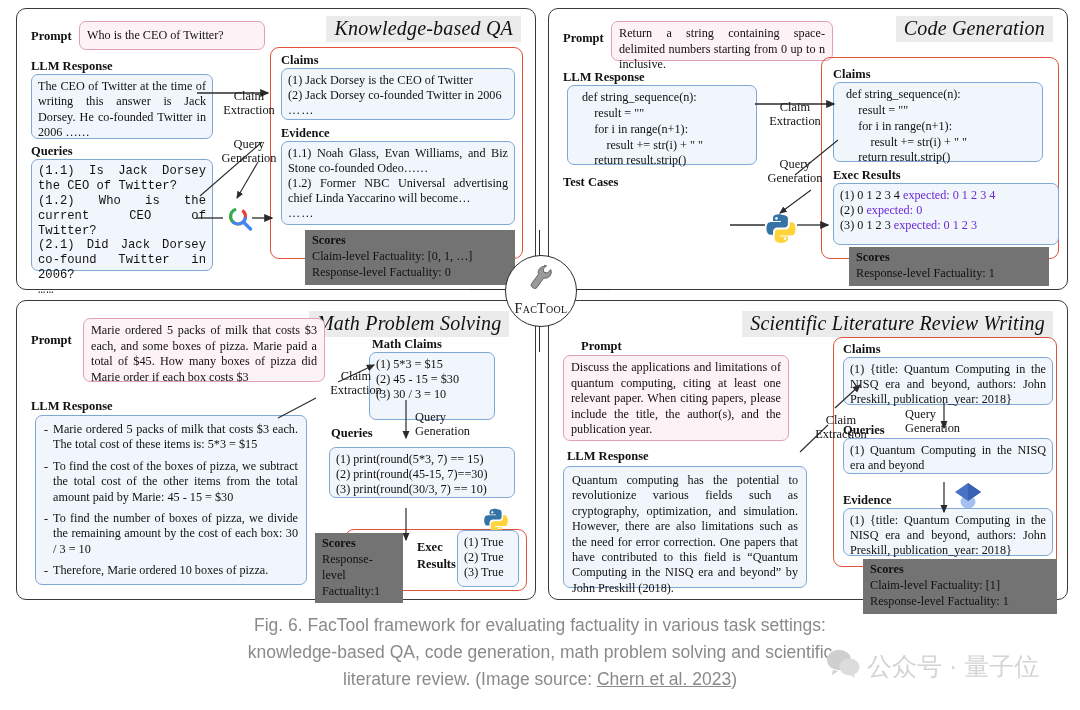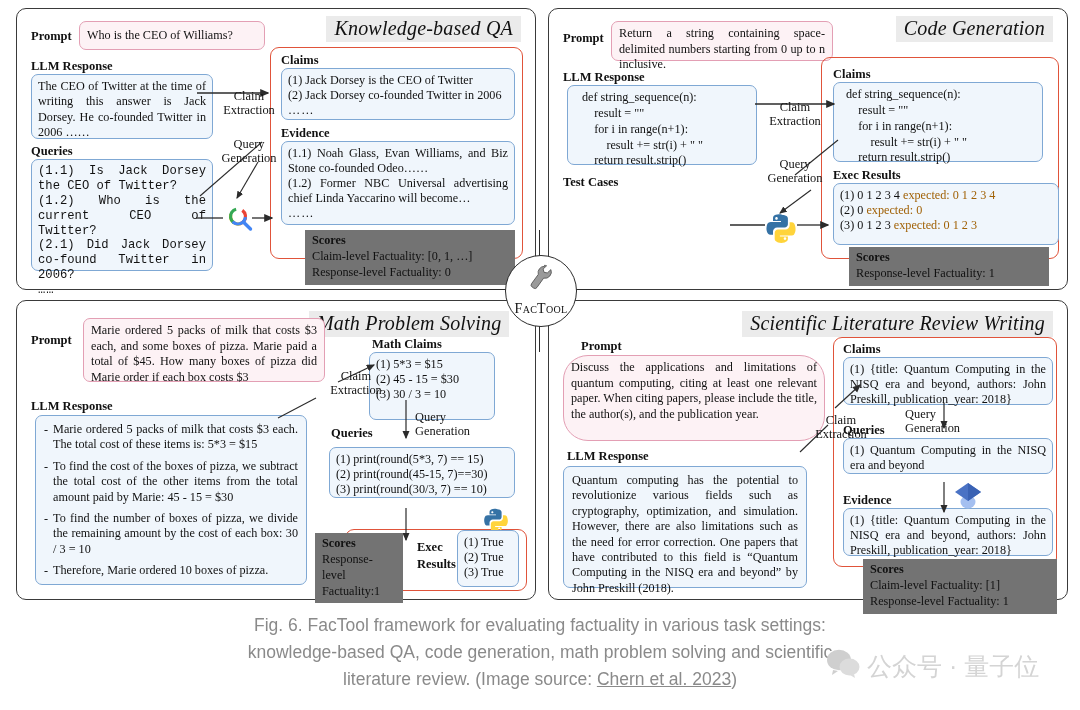--- a/index.html
+++ b/index.html
@@ -90,21 +90,21 @@
     text-align:center;
     z-index:5;
   }
   .code{
     font-family:"Liberation Serif", serif;
     white-space:pre;
     text-align:left;
     font-size:12.2px;
     line-height:1.3;
   }
-  .red{color:#a16207;}
+  .red{color:#6d28d9;}
   .dots{letter-spacing:1px;}
   svg.arrows{position:absolute;left:0;top:0;width:1080px;height:710px;overflow:visible;pointer-events:none;z-index:4;}
 
   
   #factool-logo{
     position:absolute;left:505px;top:255px;width:70px;height:70px;
     border-radius:50%;
     background:#fff;border:1.6px solid #2b2b2b;
     z-index:20;
     display:flex;align-items:flex-end;justify-content:center;
@@ -198,21 +198,21 @@
     </span>
     <span class="cap">FacTool</span>
   </div>
 
   <div class="panel" id="panel-kbqa">
     <div class="panel-title" style="right:14px;top:7px;">Knowledge-based QA</div>
 
     <div class="redgroup" style="left:253px;top:38px;width:253px;height:212px;"></div>
 
     <div class="lbl" style="left:14px;top:20px;">Prompt</div>
-    <div class="prompt-box" style="left:62px;top:12px;width:186px;height:29px;display:flex;align-items:center;">Who is the CEO of Williams?</div>
+    <div class="prompt-box" style="left:62px;top:12px;width:186px;height:29px;display:flex;align-items:center;">Who is the CEO of Twitter?</div>
 
     <div class="lbl" style="left:14px;top:50px;">LLM Response</div>
     <div class="box" style="left:14px;top:65px;width:182px;height:65px;">The CEO of Twitter at the time of writing this answer is Jack Dorsey. He co-founded Twitter in 2006 ……</div>
 
     <div class="lbl" style="left:14px;top:135px;">Queries</div>
     <div class="box tight" style="left:14px;top:150px;width:182px;height:112px;font-family:Liberation Mono, monospace;">
       <div>(1.1) Is Jack Dorsey the CEO of Twitter?</div>
       <div>(1.2) Who is the current CEO of Twitter?</div>
       <div>(2.1) Did Jack Dorsey co-found Twitter in 2006?</div>
       <div class="dots">……</div>
@@ -397,21 +397,21 @@
       <div>(3) True</div>
     </div>
   </div>
 
   <div class="panel" id="panel-sci">
     <div class="panel-title" style="right:14px;top:10px;">Scientific Literature Review Writing</div>
 
     <div class="redgroup" style="left:284px;top:36px;width:224px;height:230px;"></div>
 
     <div class="lbl" style="left:32px;top:38px;">Prompt</div>
-    <div class="prompt-box" style="left:14px;top:54px;width:262px;height:86px;border-radius:25px;">Discuss the applications and limitations of quantum computing, citing at least one relevant paper. When citing papers, please include the title, the author(s), and the publication year.</div>
+    <div class="prompt-box" style="left:14px;top:54px;width:226px;height:86px;">Discuss the applications and limitations of quantum computing, citing at least one relevant paper. When citing papers, please include the title, the author(s), and the publication year.</div>
 
     <div class="lbl" style="left:18px;top:148px;">LLM Response</div>
     <div class="box" style="left:14px;top:165px;width:244px;height:122px;padding:6px 8px;">Quantum computing has the potential to revolutionize various fields such as cryptography, optimization, and simulation. However, there are also limitations such as the need for error correction. One papers that have contributed to this field is “Quantum Computing in the NISQ era and beyond” by John Preskill (2018).</div>
 
     <div class="arrow-label" style="left:255px;top:112px;width:74px;">
       <div>Claim</div>
       <div>Extraction</div>
     </div>
 
     <div class="lbl" style="left:294px;top:41px;">Claims</div>

